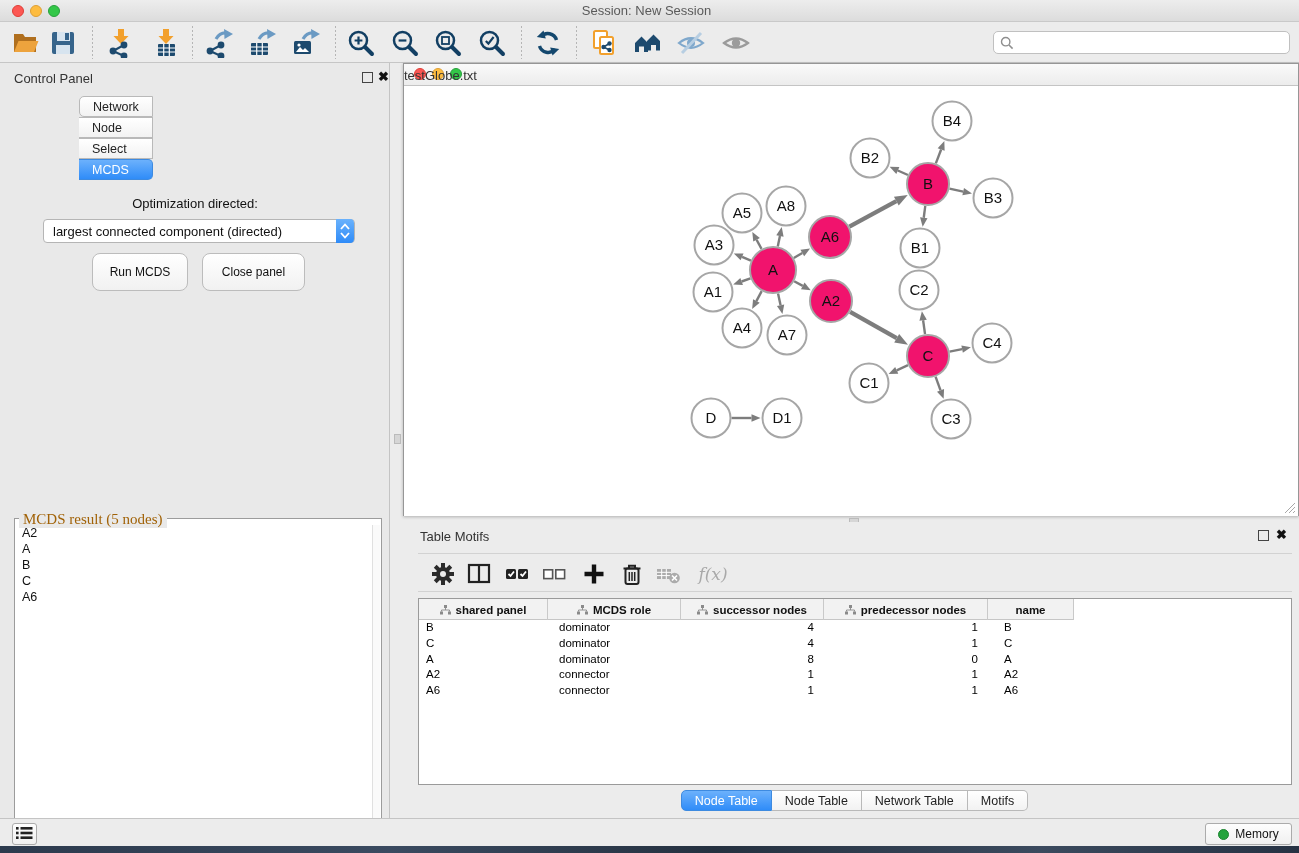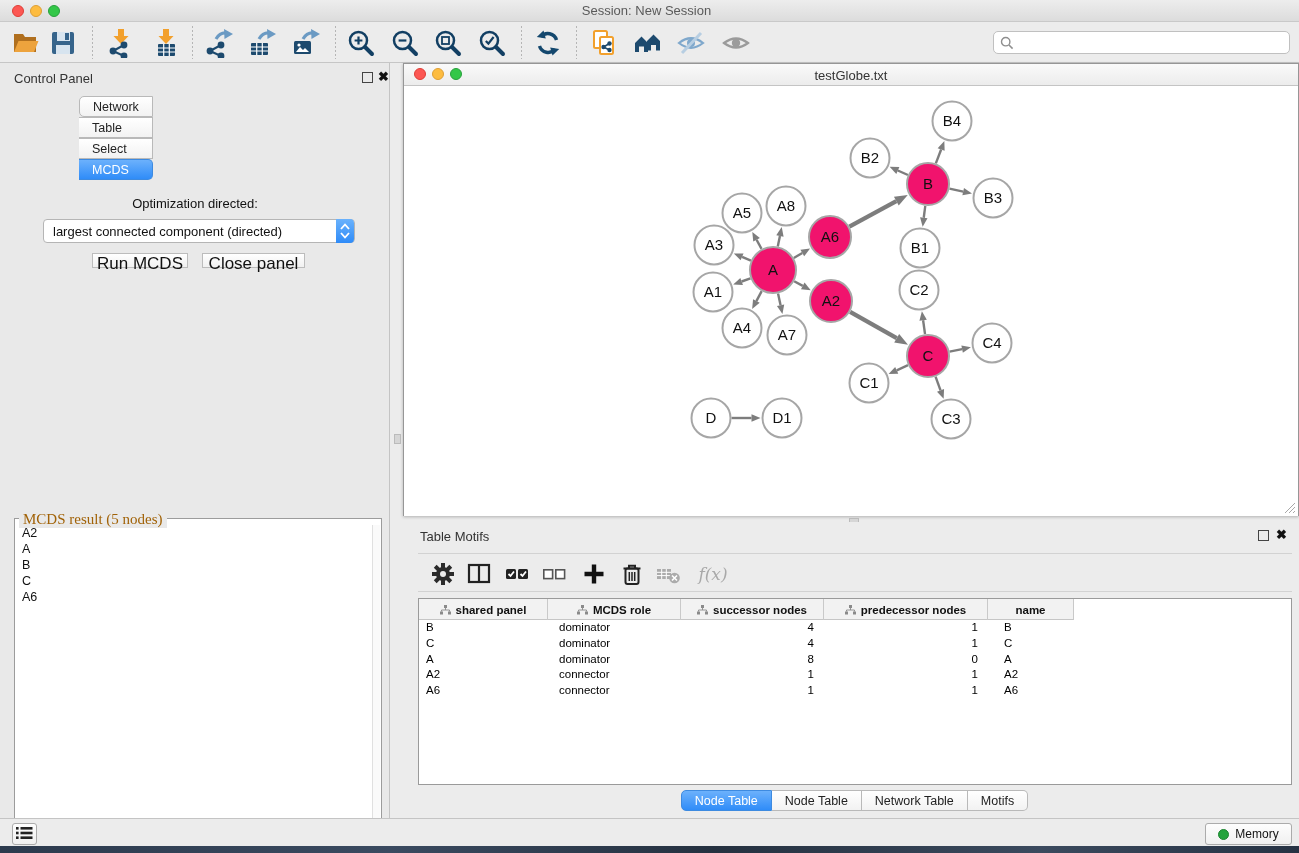--- a/index.html
+++ b/index.html
@@ -45,37 +45,37 @@
   .seg-tab.active { background:linear-gradient(#6cb1fc,#2f8cf8); color:#fff; border-color:#3d8ae0; }
 
   .opt-label { position:absolute; left:0; width:390px; top:133px; text-align:center; font-size:13px; color:#111; }
   .criterion-select { position:absolute; left:43px; top:156px; width:312px; height:24px;
     background:#fff; border:1px solid #b5b5b5; border-radius:4px; font-size:13px; color:#111; }
   .criterion-select .val { position:absolute; left:9px; top:4px; white-space:nowrap; }
   .criterion-select .stepper { position:absolute; right:0; top:-1px; width:18px; height:24px;
     background:linear-gradient(#6ab2fc,#2e8bf8); border-radius:0 4px 4px 0; }
   .stepper svg { display:block; margin:3px auto; }
 
-  .push-btn { position:absolute; height:15px; background:linear-gradient(#ffffff,#f1f1f1);
-    border:1px solid #bcbcbc; border-radius:0; font-size:17px; color:#111; text-align:center; }
+  .push-btn { position:absolute; height:38px; background:linear-gradient(#ffffff,#f1f1f1);
+    border:1px solid #bcbcbc; border-radius:8px; font-size:12px; color:#111; text-align:center; }
 
   .result-box { position:absolute; left:14px; top:455px; width:368px; height:345px;
     border:1px solid #9c9c9c; background:#fff; }
   .result-legend { position:absolute; left:4px; top:-8px; background:#e9e9e9; padding:0 4px;
     font-size:15px; color:#a16207; white-space:nowrap;font-family:Liberation Serif, serif; }
   .result-list { position:absolute; left:1px; top:6px; right:9px; bottom:1px; overflow:hidden; }
   .result-item { font-size:12.5px; color:#111; padding-left:6px; height:16px; line-height:16px; }
   .result-scroll { position:absolute; right:1px; top:6px; bottom:1px; width:8px; background:#fafafa; border-left:1px solid #e0e0e0; }
 
   
   .net-window { position:absolute; left:403px; top:63px; width:896px; height:453px;
     background:#fff; border:1px solid #969696; box-shadow:0 1px 3px rgba(0,0,0,.25); }
   .net-titlebar { position:absolute; left:0; top:0; width:100%; height:22px;
     background:linear-gradient(#fafafa,#ececec); border-bottom:1px solid #c4c4c4; }
-  .net-titlebar .title { position:absolute; left:0; right:0; top:4px; text-align:center; font-size:13px; color:#333; }
+  .net-titlebar .title { position:absolute; left:0; right:0; top:4px; text-align:left; font-size:13px; color:#333; }
   .net-canvas { position:absolute; left:0; top:22px; width:894px; height:430px; background:#fff; }
   .resize-grip { position:absolute; right:2px; bottom:2px; width:12px; height:12px; }
   .split-handle-v { position:absolute; left:-10px; top:370px; width:7px; height:10px; background:#d6d6d6; border:1px solid #bbb; }
   .split-handle-h { position:absolute; left:445px; bottom:-9px; width:10px; height:6px; background:#d6d6d6; border:1px solid #bbb; }
 
   
   .table-panel { position:absolute; left:410px; top:522px; width:889px; height:290px; background:#ececec; }
   .tp-toolbar { position:absolute; left:8px; top:31px; width:874px; height:39px;
     background:#ececec; border-top:1px solid #d2d2d2; border-bottom:1px solid #d2d2d2; }
   .tp-btn { position:absolute; top:6px; width:30px; height:28px; border:none; background:transparent; }
@@ -266,21 +266,21 @@
     </div>
 
   <div class="control-panel">
     <div class="panel-head">
       <span class="panel-title">Control Panel</span>
       <span class="mini-float" style="left:362px"></span>
       <span class="mini-close" style="left:378px">✖</span>
     </div>
     <div class="seg-tabs" style="left:79px; top:33px;" id="control-tabs">
         <div class="seg-tab">Network</div>
-        <div class="seg-tab">Table</div>
+        <div class="seg-tab">Node</div>
         <div class="seg-tab">Select</div>
         <div class="seg-tab active">MCDS</div>
       </div>
 
     <div class="opt-label">Optimization directed:</div>
 
     <div class="criterion-select">
       <span class="val">largest connected component (directed)</span>
       <span class="stepper">
         <svg width="12" height="18" viewBox="0 0 12 18">

